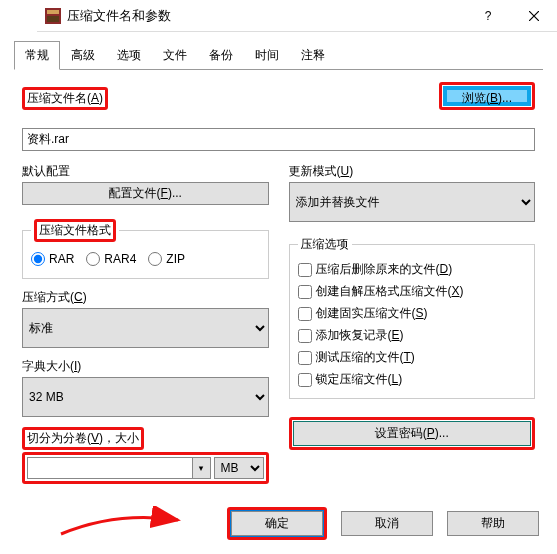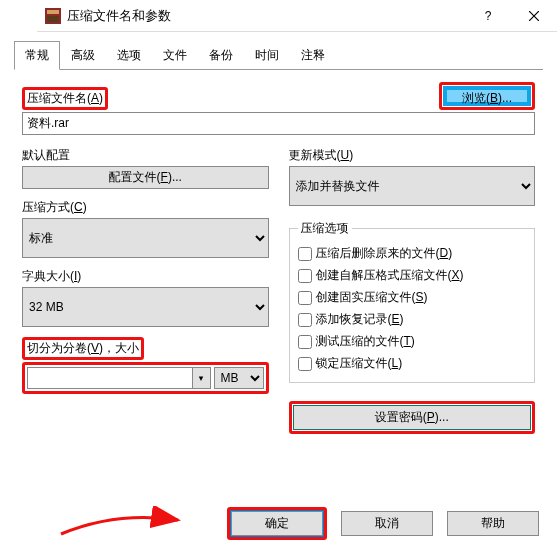--- a/index.html
+++ b/index.html
@@ -9,21 +9,21 @@
 .titlebar .title { flex: 1; font-size: 13px; }
 .titlebar .btn { width: 46px; height: 31px; display: flex; align-items: center; justify-content: center; color: #000; }
 .content { padding: 8px 14px 0 14px; }
 .tabs { border-bottom: 1px solid #999; display: flex; }
 .tab { padding: 5px 10px; border: 1px solid transparent; position: relative; top: 1px; color: #000; }
 .tab.active { border: 1px solid #999; border-bottom: 1px solid #fff; background: #fff; }
 .body { padding: 12px 8px 14px 8px; }
 .row1 { display: flex; justify-content: space-between; align-items: end; }
 .hl { border: 3px solid #e11; border-radius: 3px; }
 .hl-tight { display: inline-block; padding: 0 2px; }
-input.filename { width: 100%; height: 23px; border: 1px solid #888; padding: 2px 4px; margin-top: 2px; background: #fff; }
+input.filename { width: 100%; height: 23px; border: 1px solid #888; padding: 2px 4px; margin-top: 18px; background: #fff; }
 .browse { width: 88px; height: 20px; background: #7dd3fc; border: 4px solid #0ea5e9; }
 .cols { display: flex; gap: 20px; margin-top: 12px; }
 .col { flex: 1; }
 .label { margin-bottom: 2px; display: inline-block;}
 .widebtn { width: 100%; height: 23px; background: #e1e1e1; border: 1px solid #888; }
 select { width: 100%; height: 40px; border: 1px solid #888; background: #e1e1e1; padding: 0 2px; }
 fieldset { border: 1px solid #ccc; padding: 6px 8px 8px 8px; margin-top: 8px; }
 fieldset legend { padding: 0 3px; }
 .radios { display: flex; gap: 12px; padding: 4px 0; }
 .radio, .check { display: flex; align-items: center; gap: 4px; }
@@ -79,20 +79,37 @@
       <span class="hl hl-tight"><span>压缩文件名(</span><u>A</u><span>)</span></span>
       <span class="hl" style="padding:1px;"><button class="browse"><span>浏览(</span><u>B</u><span>)...</span></button></span>
     </div>
     <input class="filename" value="资料.rar" style="">
 
     <div class="cols">
       <div class="col">
         <span class="label">默认配置</span>
         <button class="widebtn"><span>配置文件(</span><u>F</u><span>)...</span></button>
 
+        <fieldset style="margin-top:14px;">
+          <legend><span class="hl hl-tight">压缩文件格式</span></legend>
+          <div class="radios">
+            <label class="radio">
+                <input type="radio" checked="" style="">
+                <span>RAR</span>
+              </label>
+            <label class="radio">
+                <input type="radio" style="">
+                <span>RAR4</span>
+              </label>
+            <label class="radio">
+                <input type="radio" style="">
+                <span>ZIP</span>
+              </label>
+          </div>
+        </fieldset>
 
         <div class="field">
           <span class="label"><span>压缩方式(</span><u>C</u><span>)</span></span>
           <select><option>标准</option></select>
         </div>
 
         <div class="field">
           <span class="label"><span>字典大小(</span><u>I</u><span>)</span></span>
           <select><option>32 MB</option></select>
         </div>

